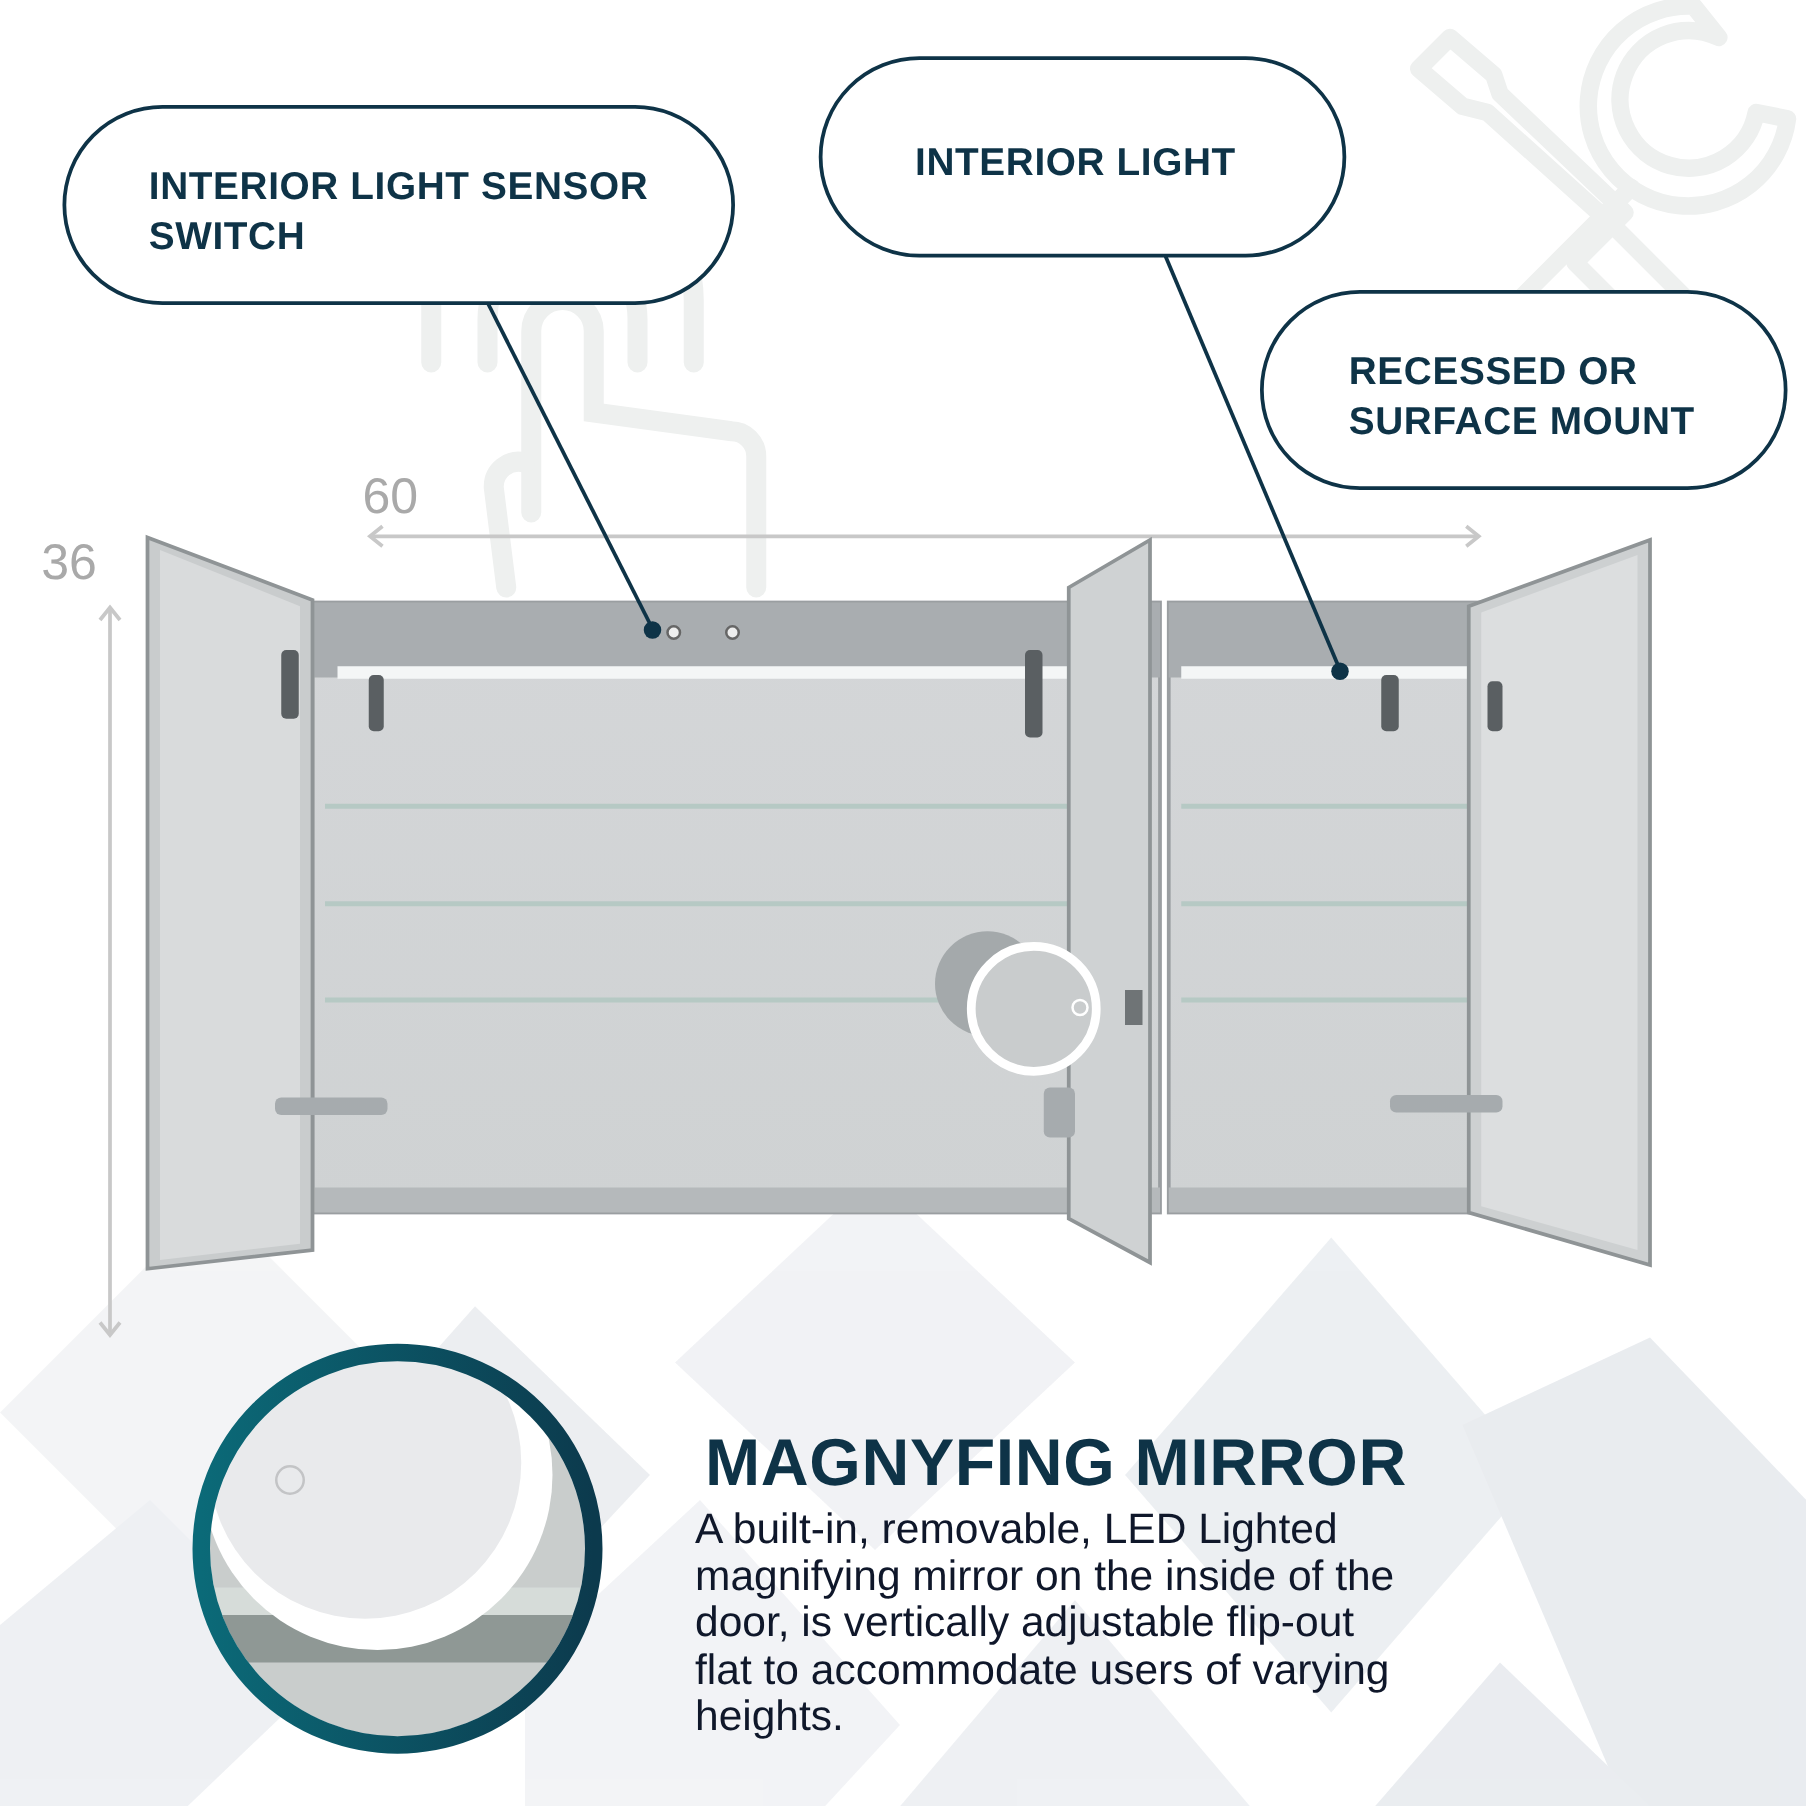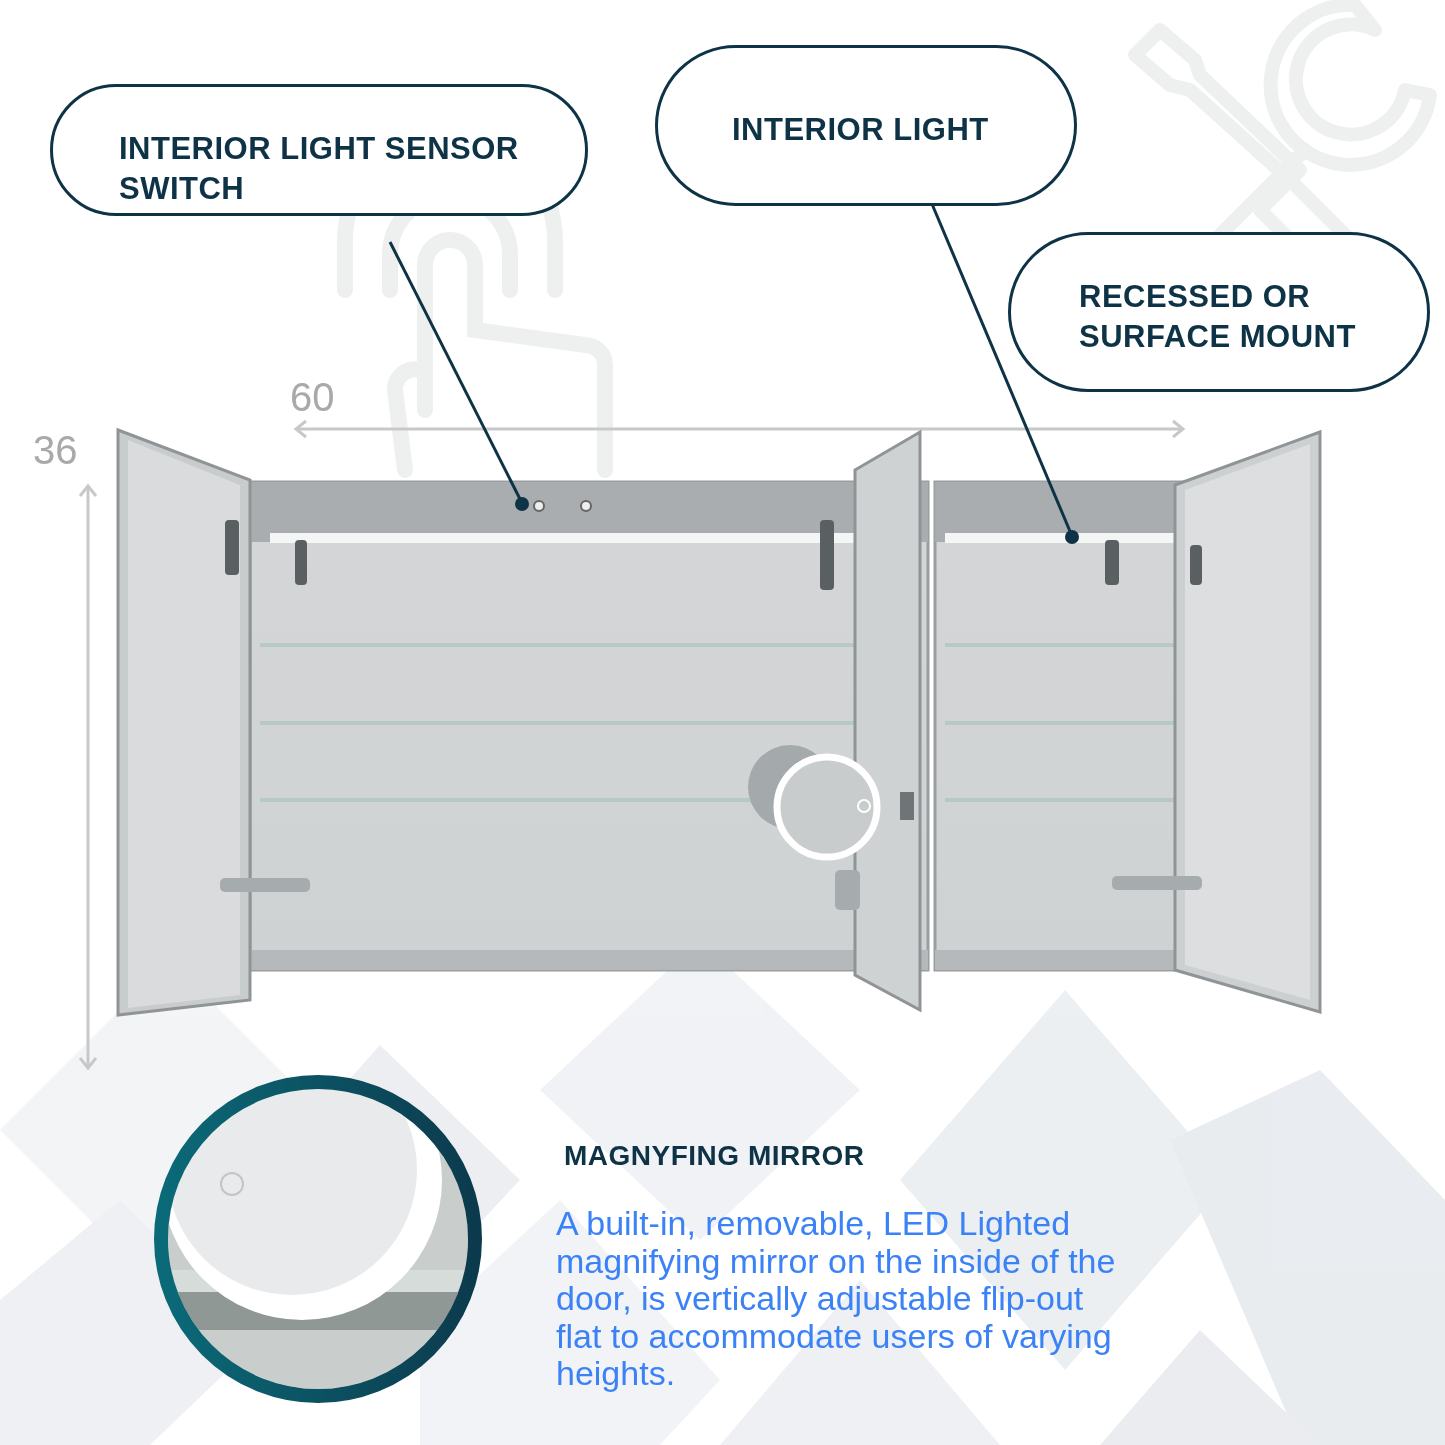--- a/index.html
+++ b/index.html
@@ -1,22 +1,22 @@
 <!DOCTYPE html>
 <html><head>
 <meta charset="utf-8">
 <style>
   html, body { margin: 0; padding: 0; }
   body { width: 1445px; height: 1445px; position: relative; overflow: hidden; background: #ffffff; font-family: "Liberation Sans", sans-serif; }
   .abs { position: absolute; }
   .callout { position: absolute; border: 3px solid #0e3347; border-radius: 90px; background: #ffffff; box-sizing: border-box; color: #0e3347; font-weight: 700; font-size: 31px; line-height: 40px; letter-spacing: 0.5px; }
   .callout span { position: absolute; white-space: pre-line; }
   .dim { color: #a9a9a9; font-weight: 400; font-size: 40px; position: absolute; }
-  .section-title { position: absolute; left: 564px; top: 1140px; font-size: 28px; font-weight: 700; color: #0e3347; letter-spacing: 0.5px; }
-  .desc { position: absolute; left: 556px; top: 1205px; width: 680px; font-size: 34px; line-height: 37.5px; color: #3b82f6; white-space: pre-line; }
+  .section-title { position: absolute; left: 564px; top: 1140px; font-size: 53px; font-weight: 700; color: #0e3347; letter-spacing: 0.5px; }
+  .desc { position: absolute; left: 556px; top: 1205px; width: 680px; font-size: 34px; line-height: 37.5px; color: #0f172a; white-space: pre-line; }
 </style>
 </head>
 <body>
 
 <svg class="abs" style="left:0;top:0" width="1445" height="1445">
   <defs>
     <linearGradient id="diaGrad" x1="0" y1="0" x2="0" y2="1">
       <stop offset="0" stop-color="#f6f7f9"></stop>
       <stop offset="1" stop-color="#e9ecf0"></stop>
     </linearGradient>
@@ -141,21 +141,21 @@
       <circle cx="292" cy="1170" r="125" fill="#e9eaec"></circle>
       <circle cx="232" cy="1184" r="11" fill="none" stroke="#c3c4c6" stroke-width="2"></circle>
     </g>
     <circle cx="318" cy="1239" r="157" fill="none" stroke="url(#ringGrad)" stroke-width="14"></circle>
   </g>
 </svg>
 
 <div class="dim" style="left:290px;top:375px">60</div>
 <div class="dim" style="left:33px;top:428px">36</div>
 
-<div class="callout" style="left:50px;top:84px;width:538px;height:132px">
+<div class="callout" style="left:50px;top:84px;width:538px;height:160px">
   <span style="left:66px;top:42px">INTERIOR LIGHT SENSOR
 SWITCH</span>
 </div>
 <div class="callout" style="left:655px;top:45px;width:422px;height:161px">
   <span style="left:74px;top:62px">INTERIOR LIGHT</span>
 </div>
 <div class="callout" style="left:1008px;top:232px;width:422px;height:160px">
   <span style="left:68px;top:42px">RECESSED OR
 SURFACE MOUNT</span>
 </div>

